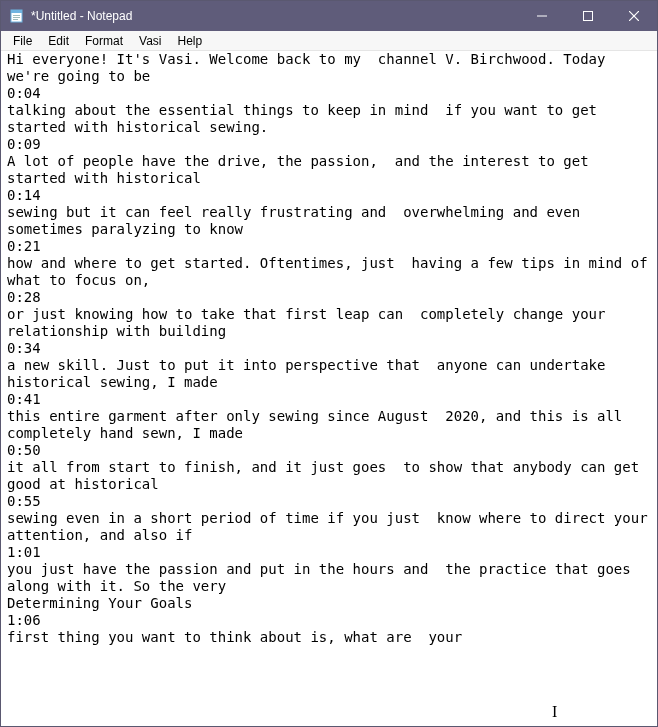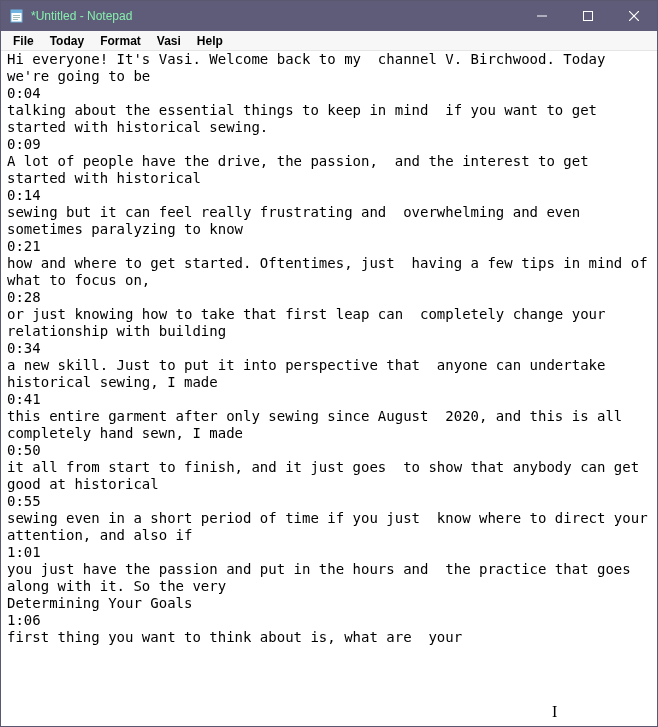--- a/index.html
+++ b/index.html
@@ -27,38 +27,37 @@
     user-select: none;
   }
   .titlebar .app-icon {
     width: 16px; height: 16px;
     margin: 0 6px 0 8px;
     display: flex; align-items: center; justify-content: center;
   }
   .titlebar .title-text {
     flex: 0 0 auto;
     font-size: 12px;
-    color: #86efac;
+    color: #ffffff;
   }
   .titlebar .spacer { flex: 1 1 auto; }
   .win-btn {
     width: 46px; height: 30px;
     display: flex; align-items: center; justify-content: center;
     color: #fff;
   }
   .menubar {
     height: 20px;
     background: #f7f7f7;
     border-bottom: 1px solid #e5e5e5;
     display: flex;
     align-items: center;
     padding-left: 4px;
     font-size: 12px;
     color: #000;
-    font-weight: bold;
   }
   .menu-item {
     padding: 1px 8px;
     cursor: default;
   }
   .editor-wrap {
     flex: 1 1 auto;
     position: relative;
     overflow: hidden;
     background: #fff;
@@ -116,21 +115,21 @@
     <div class="win-btn close">
       <svg width="10" height="10" viewBox="0 0 10 10">
         <line x1="0" y1="0" x2="10" y2="10" stroke="#fff" stroke-width="1.2"></line>
         <line x1="10" y1="0" x2="0" y2="10" stroke="#fff" stroke-width="1.2"></line>
       </svg>
     </div>
   </div>
 
   <div class="menubar">
     <div class="menu-item">File</div>
-    <div class="menu-item">Today</div>
+    <div class="menu-item">Edit</div>
     <div class="menu-item">Format</div>
     <div class="menu-item">Vasi</div>
     <div class="menu-item">Help</div>
   </div>
 
   <div class="editor-wrap">
     <div class="editor" contenteditable="true" spellcheck="false" style="">Hi everyone! It's Vasi. Welcome back to my  channel V. Birchwood. Today we're going to be
 0:04
 talking about the essential things to keep in mind  if you want to get started with historical sewing.
 0:09

